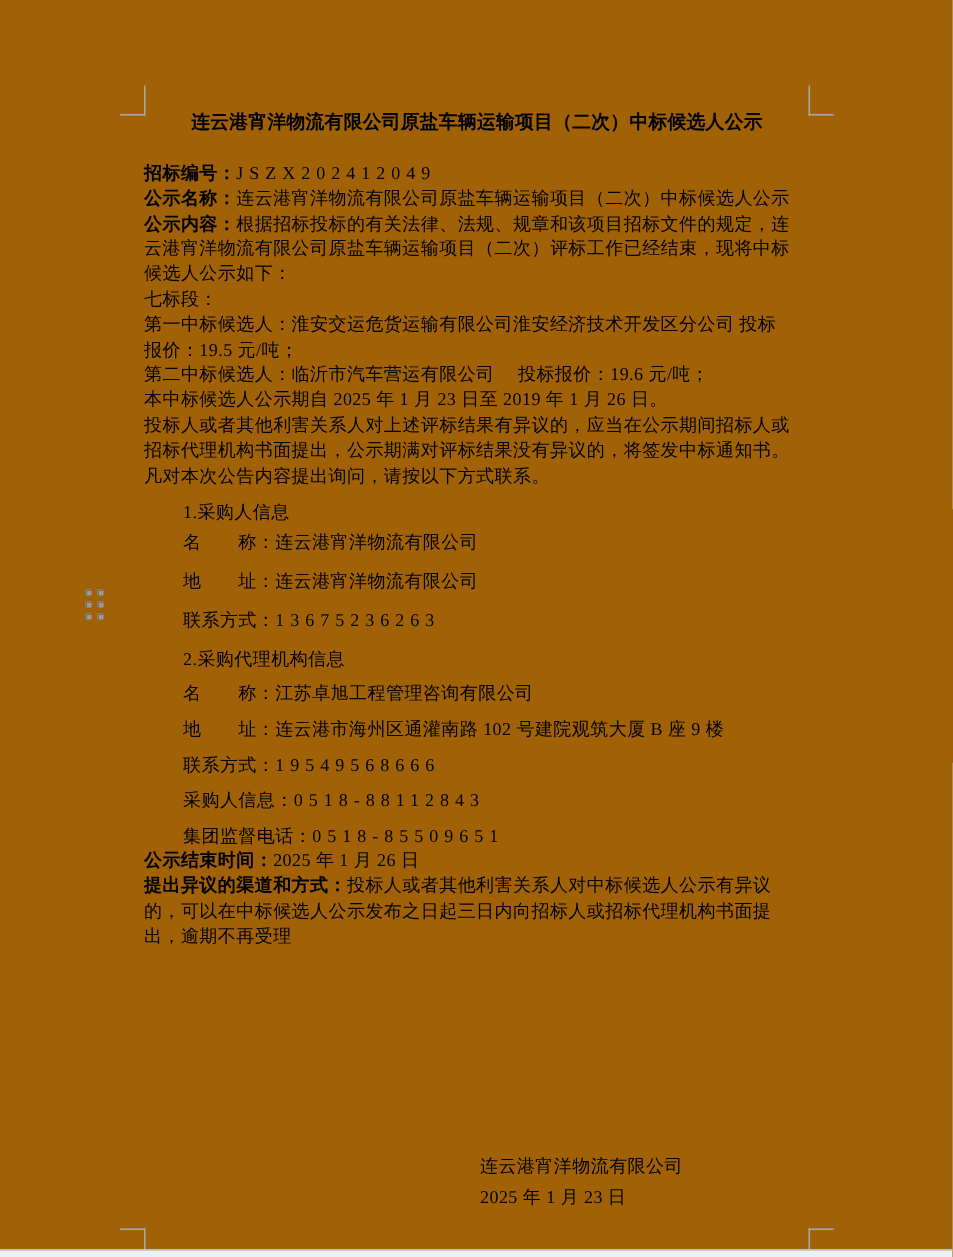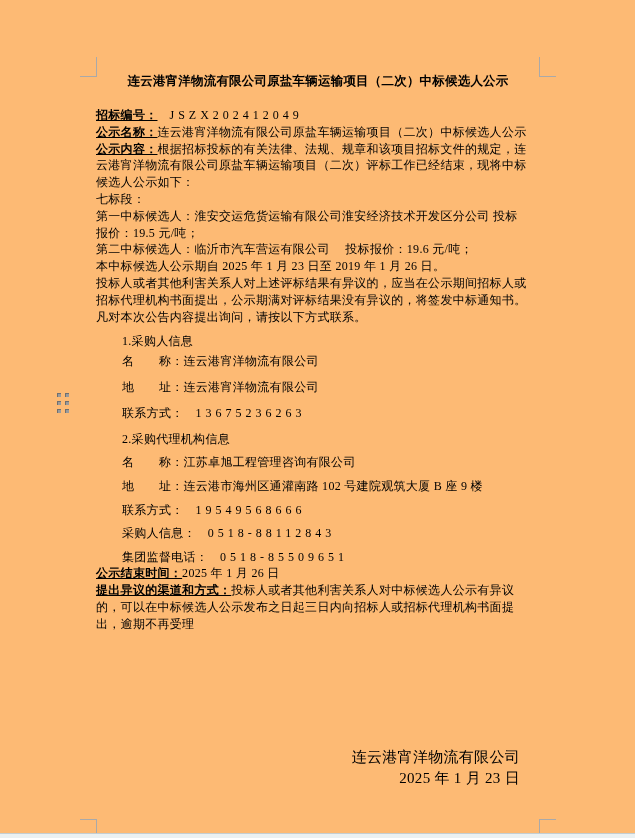--- a/index.html
+++ b/index.html
@@ -4,21 +4,21 @@
 <style>
   html,body { margin:0; padding:0; }
   body {
     width:635px; height:838px;
     background:#ffffff;
     font-family:"Liberation Serif","DejaVu Serif",serif;
     color:#000;
   }
   .page {
     position:relative; width:635px; height:838px;
-    background:#fdba74; overflow:hidden;
+    background:#a16207; overflow:hidden;
   }
   
   .crop { position:absolute; }
   .crop-tl { left:80px; top:57px; width:16px; height:19px;
              border-right:1px solid #a9a9a9; border-bottom:1px solid #a9a9a9; }
   .crop-tr { left:539px; top:57px; width:16px; height:19px;
              border-left:1px solid #a9a9a9; border-bottom:1px solid #a9a9a9; }
   .crop-bl { left:80px; top:819px; width:16px; height:14px;
              border-right:1px solid #a9a9a9; border-top:1px solid #a9a9a9; }
   .crop-br { left:539px; top:819px; width:16px; height:14px;
@@ -36,32 +36,32 @@
     position:absolute; left:96px; top:74px; width:450px;
     font-size:12px; line-height:16.8px; letter-spacing:0.3px;
     text-align:left;
   }
   .doc-title {
     font-size:12.5px; font-weight:bold; text-align:center;
     line-height:15px; margin:0 6px 18px 0; letter-spacing:0.2px;
   }
   p { margin:0; }
   .flow { white-space:pre-line; }
-  b, .lbl { font-weight:bold;text-decoration:underline; }
-  .num { letter-spacing:4px;margin-left:12px; }
+  b, .lbl { font-weight:bold; }
+  .num { letter-spacing:4px; }
   .indent { padding-left:26px; }
   .mt3  { margin-top:3px; }
   .mt6  { margin-top:6px; }
   .mt7  { margin-top:7px; }
   .mt8  { margin-top:8px; }
   .mt9  { margin-top:9px; }
   .mt24 { }
   .signature {
-    position:absolute; left:320px; top:747px; width:200px;
-    text-align:right; font-size:15px; line-height:21px; letter-spacing:0.3px;
+    position:absolute; left:320px; top:767px; width:200px;
+    text-align:left; font-size:12px; line-height:21px; letter-spacing:0.3px;
   }
 </style>
 </head>
 <body>
 
 <div class="page">
 
   <div class="crop crop-tl"></div>
   <div class="crop crop-tr"></div>
   <div class="crop crop-bl"></div>

